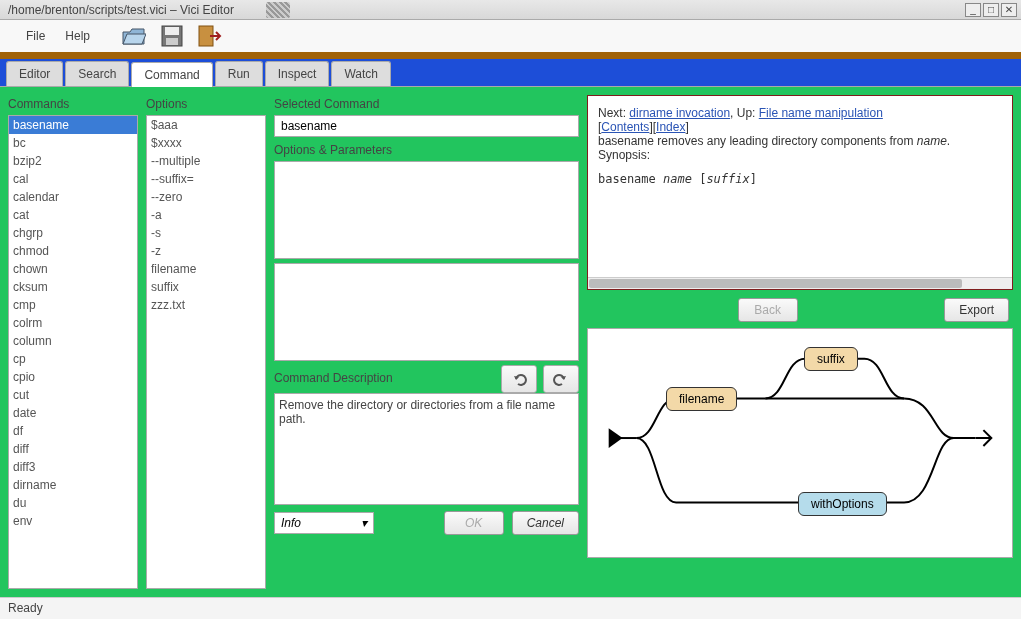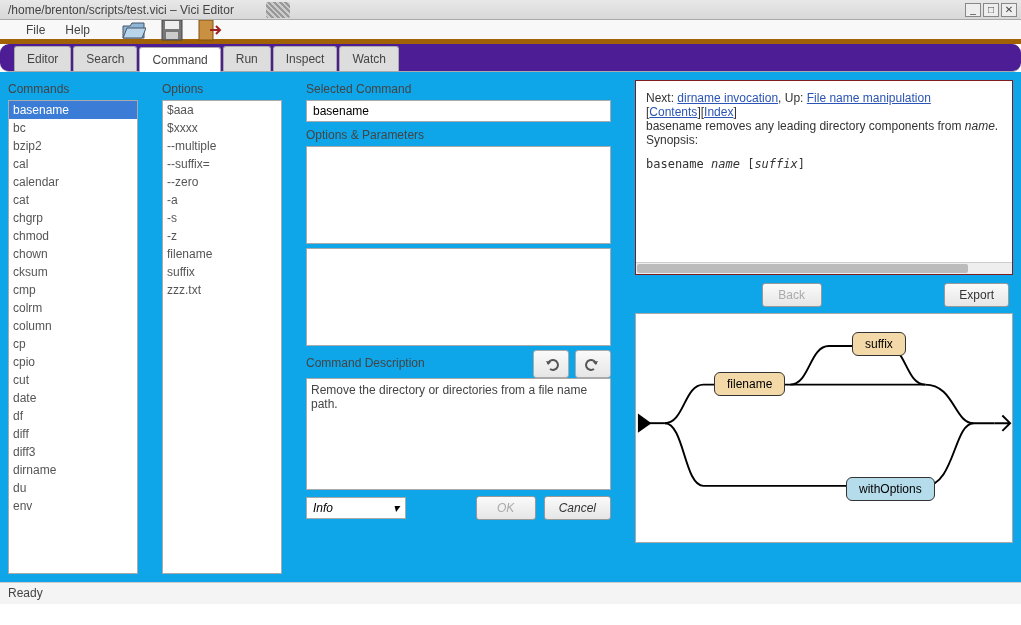--- a/index.html
+++ b/index.html
@@ -2,28 +2,28 @@
 <html><head>
 <meta charset="utf-8">
 <style>
 * { box-sizing: border-box; margin: 0; padding: 0; }
 body { font-family: sans-serif; font-size: 12px; background: #fff; width: 1021px; height: 625px; overflow: hidden; }
 .titlebar { height: 20px; background: linear-gradient(#e8e8e8,#d8d8d8); border-bottom: 1px solid #aaa; display: flex; align-items: center; padding: 8px 4px; color: #444; }
 .titlebar .t-text { flex: 1; padding-left: 4px; }
 .titlebar .wbtn { width: 16px; height: 14px; border: 1px solid #888; background: #eee; margin-left: 2px; display: flex; align-items: center; justify-content: center; font-size: 10px; }
 .ttex { position: relative; }
 .ttex::after { content:""; position:absolute; left:266px; top:2px; width:24px; height:16px; background: repeating-linear-gradient(45deg,#999 0 2px,#ccc 2px 4px); border-radius:2px; }
-.menubar { height: 24px; display: flex; align-items: center; padding: 4px 16px; border-bottom: 5px solid #a16207; background: #f8f8f8; }
+.menubar { height: 39px; display: flex; align-items: center; padding: 4px 16px; border-bottom: 7px solid #a16207; background: #f8f8f8; }
 .menubar .menu { padding: 4px 10px; color: #444; }
 .toolbar { display: flex; gap: 10px; margin-left: 20px; }
 .toolico { width: 28px; height: 28px; display:flex; align-items:center; justify-content:center; }
-.tabs { height: 28px; background: #4c1d95; display: flex; align-items: flex-end; padding: 0 14px; border-bottom: 1px solid #aaa; border-radius: 9px; }
+.tabs { height: 28px; background: #1d4ed8; display: flex; align-items: flex-end; padding: 0 6px; border-bottom: 1px solid #aaa; }
 .tab { padding: 5px 12px; border: 1px solid #aaa; border-bottom: none; background: #ddd; color: #444; margin-right: 2px; border-radius: 3px 3px 0 0; }
 .tab.active { background: #fff; position: relative; top: 1px; }
-.content { display: flex; height: 510px; padding: 8px; gap: 24px; background: #0ea5e9; }
+.content { display: flex; height: 510px; padding: 8px; gap: 8px; background: #22c55e; }
 .panel { display: flex; flex-direction: column; }
 .panel-label { font-size: 12px; color: #444; margin-bottom: 2px; padding: 2px 0; }
 .listbox { border: 1px solid #aaa; background: #fff; overflow-y: auto; flex:1; position: relative; }
 .listbox::-webkit-scrollbar { width: 16px; }
 .listbox::-webkit-scrollbar-thumb { background: #bbb; border:1px solid #999; border-radius:2px; }
 .listbox::-webkit-scrollbar-track { background:#eee; }
 .li { padding: 2px 4px; color: #555; cursor: default; }
 .li.sel { background: #3a7cd6; color: #fff; }
 .col-commands { width: 130px; }
 .col-options { width: 120px; }

